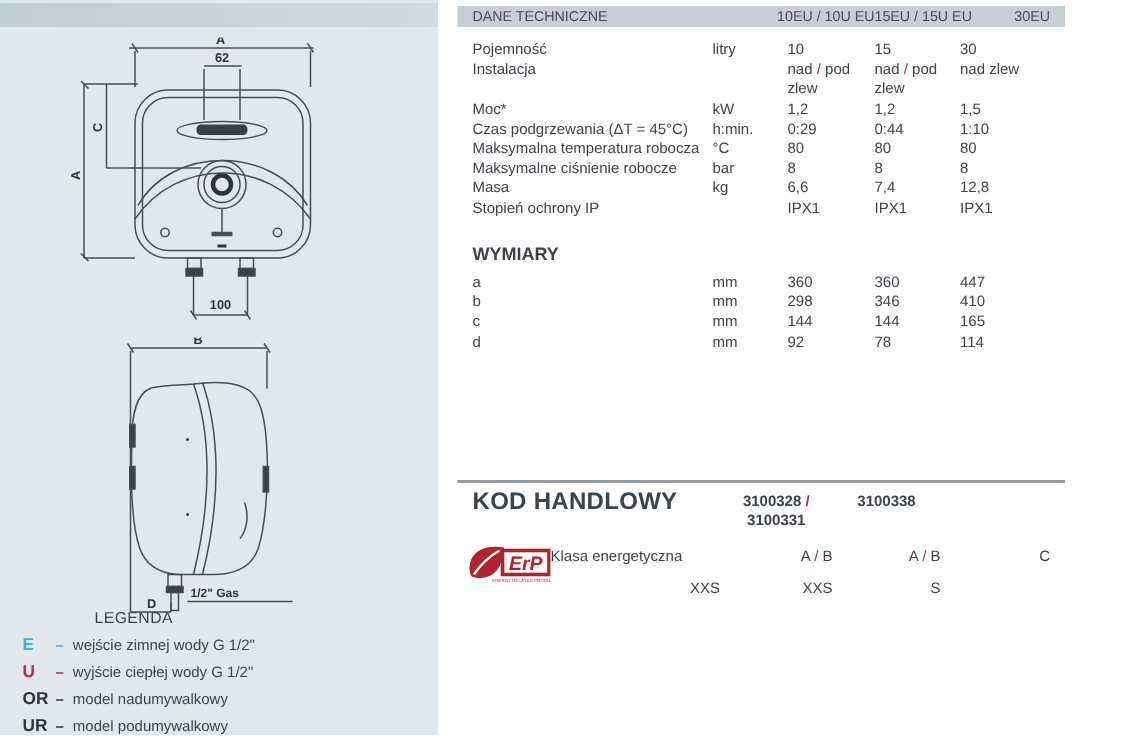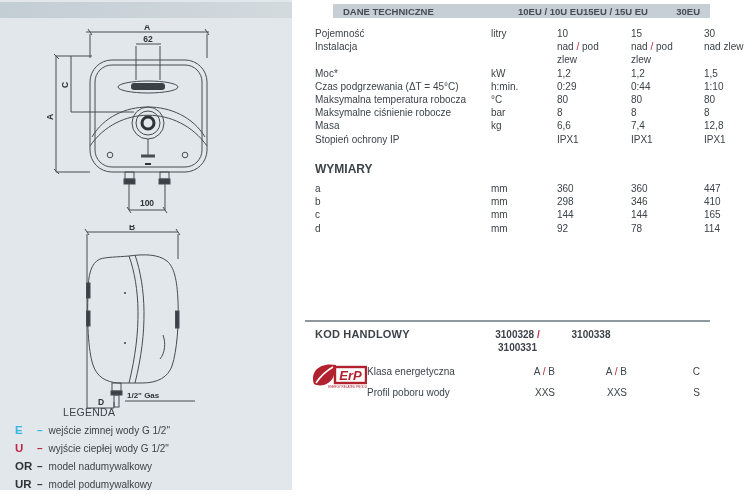--- a/index.html
+++ b/index.html
@@ -13,32 +13,32 @@
   .legend{position:absolute;left:15px;top:406px;font-size:10px;}
   .legend-title{font-size:10.5px;letter-spacing:.3px;margin-bottom:6px;padding-left:48px;}
   .legend-row{display:flex;align-items:baseline;height:18px;}
   .legend-key{font-weight:bold;font-size:11.5px;min-width:22px;}
   .legend-sep{font-weight:bold;margin-right:6px;}
   .legend-text{color:#3d4349;}
   
   .right-panel{position:absolute;left:305px;top:0;width:405px;}
   .thead{display:grid;grid-template-columns:1fr 81px 57px 60px;align-items:center;
          background:#c6cfd5;height:14px;margin-top:4px;padding:0 10px 0 0;
-         font-size:9.5px;font-weight:bold;color:#454c52;white-space:nowrap;margin-left:28px;}
+         font-size:9.5px;font-weight:normal;color:#454c52;white-space:nowrap;}
   .thead .tt{padding-left:10px;}
   .thead .tc{text-align:right;}
   .spec-table{margin-top:9px;font-size:10px;line-height:13.2px;}
-  .srow{display:grid;grid-template-columns:170px 50px 58px 57px 60px;padding-right:10px;gap:16px;}
+  .srow{display:grid;grid-template-columns:170px 50px 58px 57px 60px;padding-right:10px;}
   .srow .lbl{padding-left:10px;}
   .srow .val{text-align:left;}
   .sec-title{font-size:12px;font-weight:bold;padding-left:10px;margin:17px 0 6px 0;}
   .kod-divider{height:2px;background:#8f989e;margin-top:85px;}
   .kod-head{display:grid;grid-template-columns:175px 75px 72px 73px;padding:6px 10px 0 0;
             font-size:10px;font-weight:bold;line-height:13px;}
-  .kod-head .kt{padding-left:10px;font-size:11px;letter-spacing:.2px;}
+  .kod-head .kt{padding-left:10px;font-size:16px;letter-spacing:.2px;}
   .kod-head .kc{text-align:center;}
   .kod-body{position:relative;margin-top:7px;}
   .krow{display:grid;grid-template-columns:175px 75px 72px 73px;padding-right:10px;
         font-size:10px;height:21px;align-items:center;}
   .krow .lbl{padding-left:62px;}
   .krow .val{text-align:right;}
   .erp-logo{position:absolute;left:4px;top:-2px;}
   .rs{color:#c12846;}
   svg text{font-family:"Liberation Sans",sans-serif;}
 </style>
@@ -288,21 +288,20 @@
         <text x="41.5" y="21" text-anchor="middle" font-size="13" font-weight="bold" font-style="italic" fill="#b2222e">ErP</text>
         <text x="41.5" y="29" text-anchor="middle" font-size="3" fill="#b2222e">ENERGY RELATED PRODUCTS</text>
       </svg>
       <div class="krow">
         <span class="lbl">Klasa energetyczna</span>
         <span class="val">A <span class="rs">/</span> B</span>
         <span class="val">A <span class="rs">/</span> B</span>
         <span class="val">C</span>
       </div>
       <div class="krow">
-        <span class="lbl">Profil poboru wody</span>
         <span class="val">XXS</span>
         <span class="val">XXS</span>
         <span class="val">S</span>
       </div>
     </div>
 
   </div>
 </div>
 
 </body></html>

